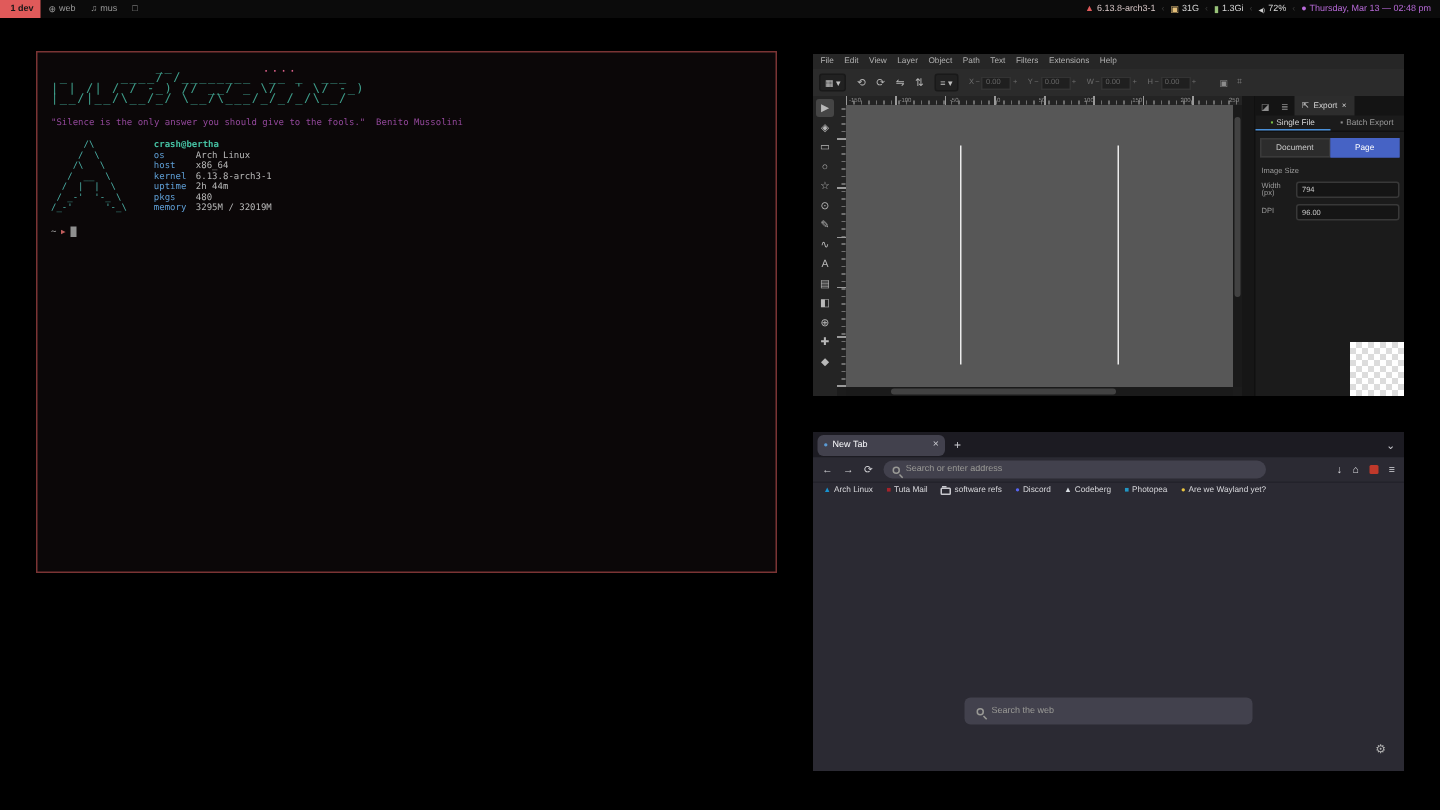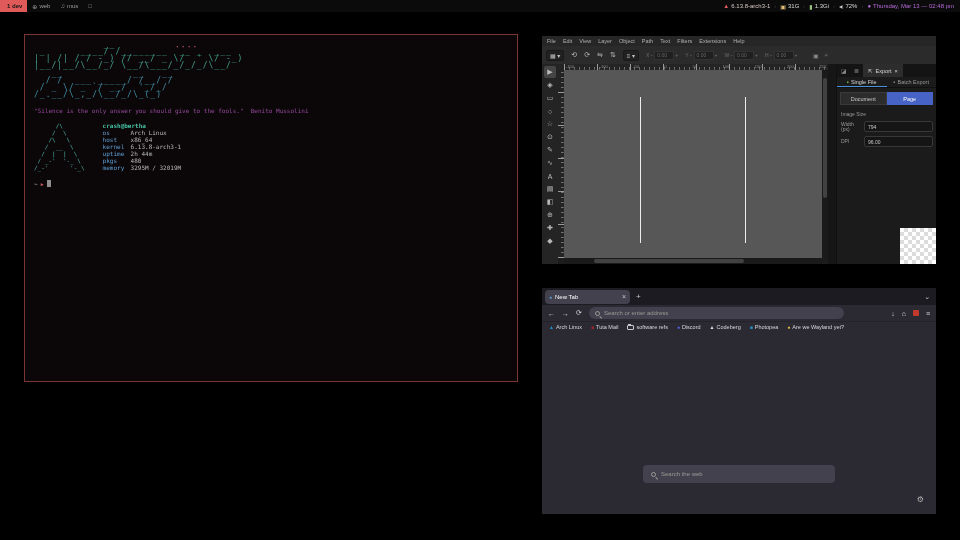--- a/index.html
+++ b/index.html
@@ -203,24 +203,20 @@
     </span>
   </div>
 </div>
 
 <div class="terminal">
   <div class="t-inner">
     <pre class="t-banner w">            __
  _      ____/ /________  __ _  ___
 | | /| / / -_) // __/ _ \/  ' \/ -_)
 |__/|__/\__/_/ \__/\___/_/_/_/\__/</pre>
-    <pre class="t-banner b">   __            __   __
-  / /  ___ _____/ /__/ /
- / _ \/ _ `/ __/  '_/_/
-/_.__/\_,_/\__/_/\_(_)</pre>
     <span class="t-accent">····</span>
     <div class="t-quote">"Silence is the only answer you should give to the fools."  Benito Mussolini</div>
     <div class="t-fetch">
       <pre class="t-logo">      /\
      /  \
     /\   \
    /  __  \
   /  |  |  \
  / _-'  '-_ \
 /_-'      '-_\</pre>

